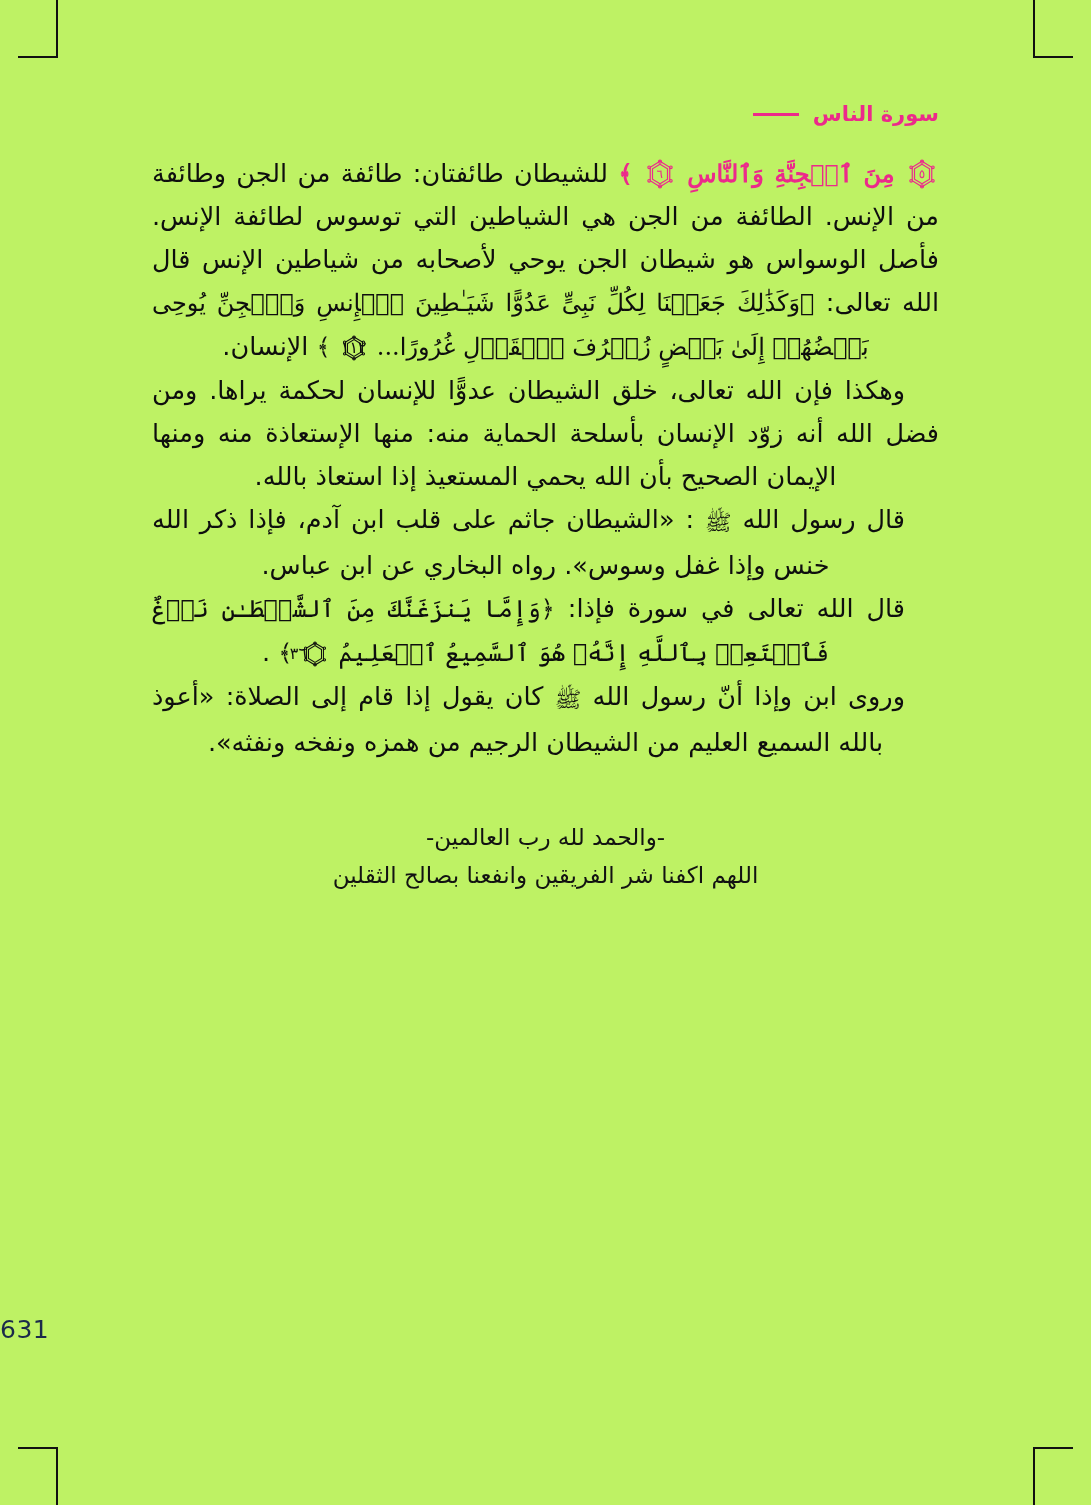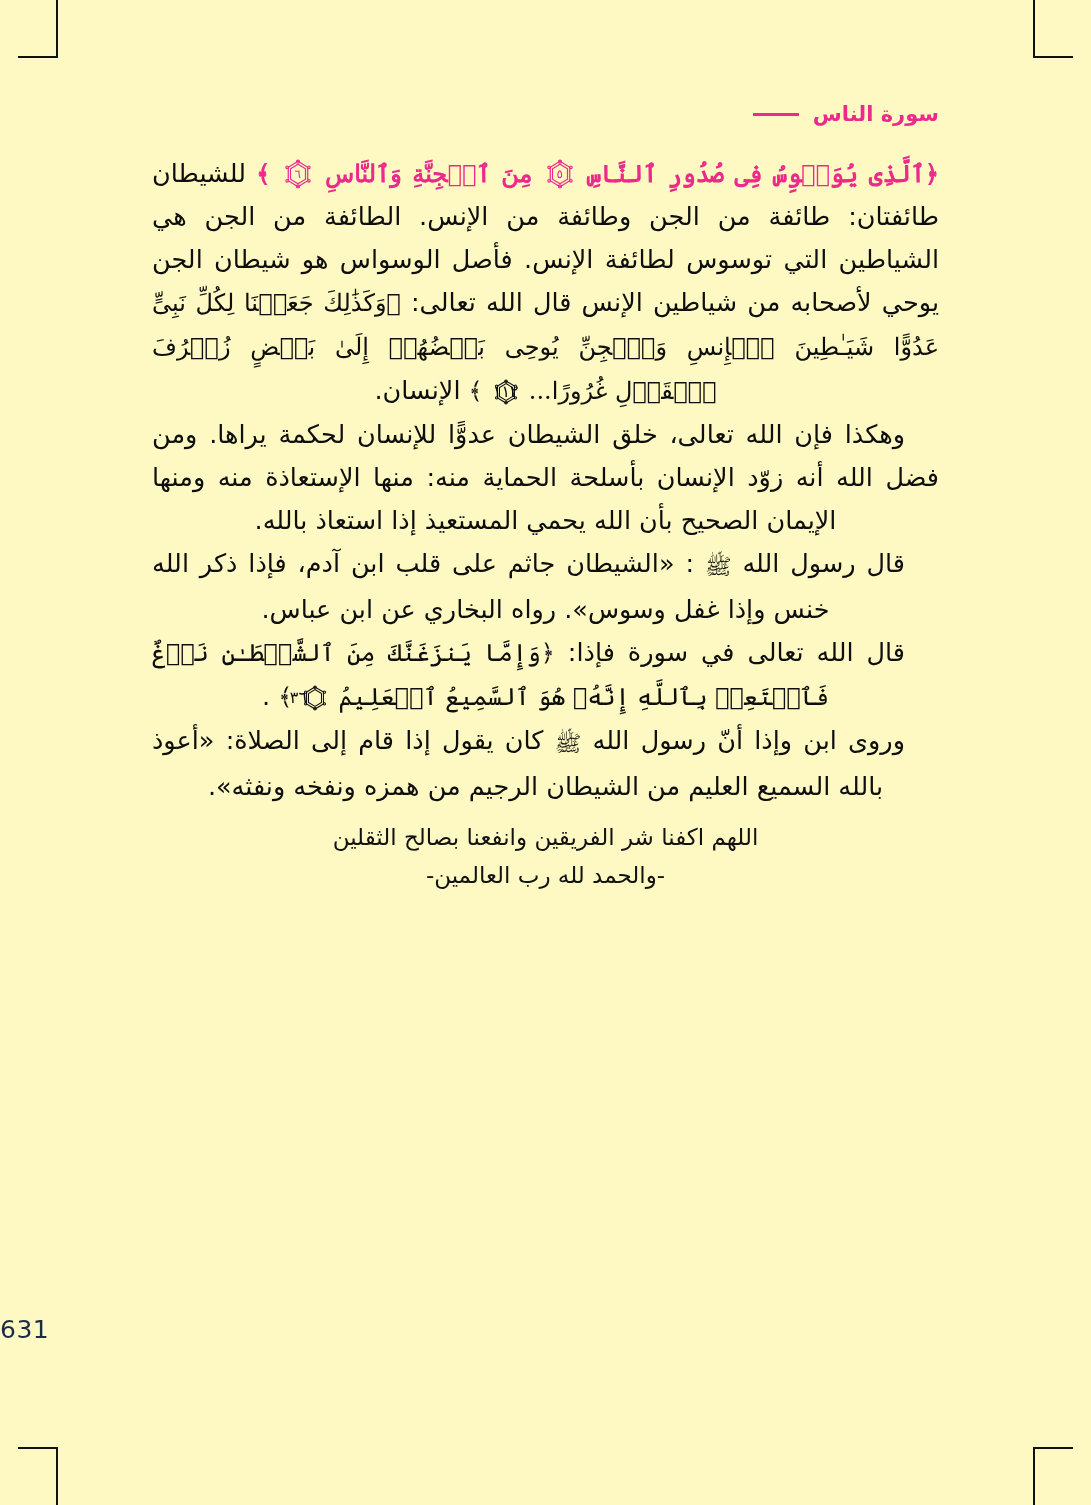--- a/index.html
+++ b/index.html
@@ -5,21 +5,21 @@
   html, body {
     margin: 0;
     padding: 0;
     background: #ffffff;
   }
 
   .page {
     position: relative;
     width: 1091px;
     height: 1505px;
-    background: #fef9c3;
+    background: #bef264;
     overflow: hidden;
     font-family: "DejaVu Sans", "Liberation Sans", sans-serif;
   }
 
   
   .crop {
     position: absolute;
     background: #111111;
   }
   .crop.v { width: 2px; height: 58px; }
@@ -165,21 +165,21 @@
   <span class="crop h crop-bl-h"></span>
   <span class="crop v crop-br-v"></span>
   <span class="crop h crop-br-h"></span>
 
   <div class="header">
     <span class="header-title">سورة الناس</span>
     <span class="header-rule"></span>
   </div>
 
   <div class="content" id="content">
-      <p class="para"><span class="quran pink">﴿ٱلَّذِى يُوَسۡوِسُ فِى صُدُورِ ٱلنَّاسِ</span> <span class="ayah-mark"><svg viewBox="0 0 40 40" xmlns="http://www.w3.org/2000/svg">
+      <p class="para"> <span class="ayah-mark"><svg viewBox="0 0 40 40" xmlns="http://www.w3.org/2000/svg">
             <g fill="none" stroke="#ec2a8b" stroke-width="1.6">
               <polygon points="20,3 33,11 33,29 20,37 7,29 7,11"></polygon>
               <polygon points="20,7 30,13 30,27 20,33 10,27 10,13"></polygon>
               <circle cx="20" cy="3.5" r="2"></circle>
               <circle cx="20" cy="36.5" r="2"></circle>
               <circle cx="34.5" cy="11" r="1.7"></circle>
               <circle cx="34.5" cy="29" r="1.7"></circle>
               <circle cx="5.5" cy="11" r="1.7"></circle>
               <circle cx="5.5" cy="29" r="1.7"></circle>
             </g>
@@ -217,19 +217,19 @@
               <circle cx="34.5" cy="11" r="1.7"></circle>
               <circle cx="34.5" cy="29" r="1.7"></circle>
               <circle cx="5.5" cy="11" r="1.7"></circle>
               <circle cx="5.5" cy="29" r="1.7"></circle>
             </g>
           </svg><span class="ayah-num" style="color:#0e0e0e">٣٦</span></span> <span class="quran black">﴾</span> <span>.</span> </p>
       <p class="para indent"><span>وروى ابن وإذا أنّ رسول الله</span> <span class="sallallahu">ﷺ</span> <span>كان يقول إذا قام إلى الصلاة: «أعوذ بالله السميع العليم من الشيطان الرجيم من همزه ونفخه ونفثه».</span> </p>
     </div>
 
   <div class="closing">
+    <p class="closing-line">-والحمد لله رب العالمين-</p>
     <p class="closing-line">اللهم اكفنا شر الفريقين وانفعنا بصالح الثقلين</p>
-    <p class="closing-line">-والحمد لله رب العالمين-</p>
   </div>
 
   <div class="folio">631</div>
 
 </div>
 
 </body></html>

